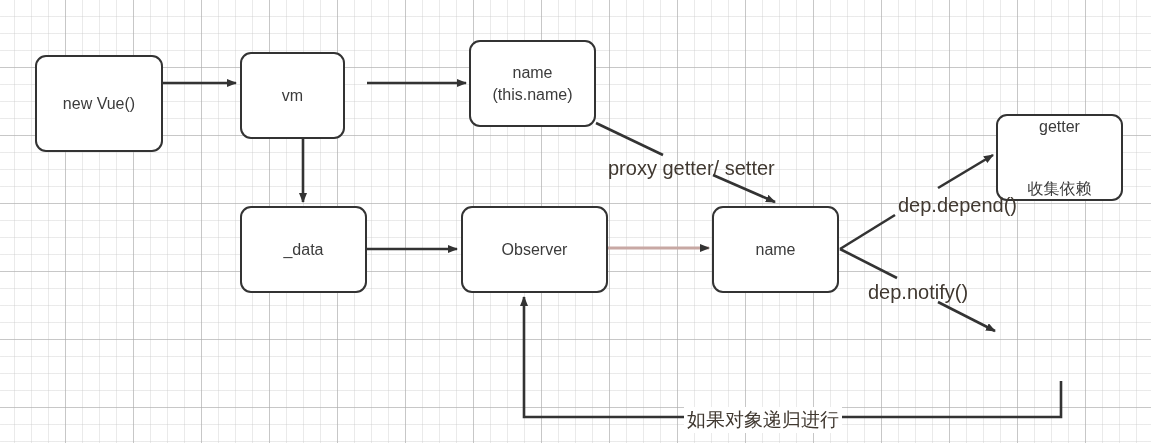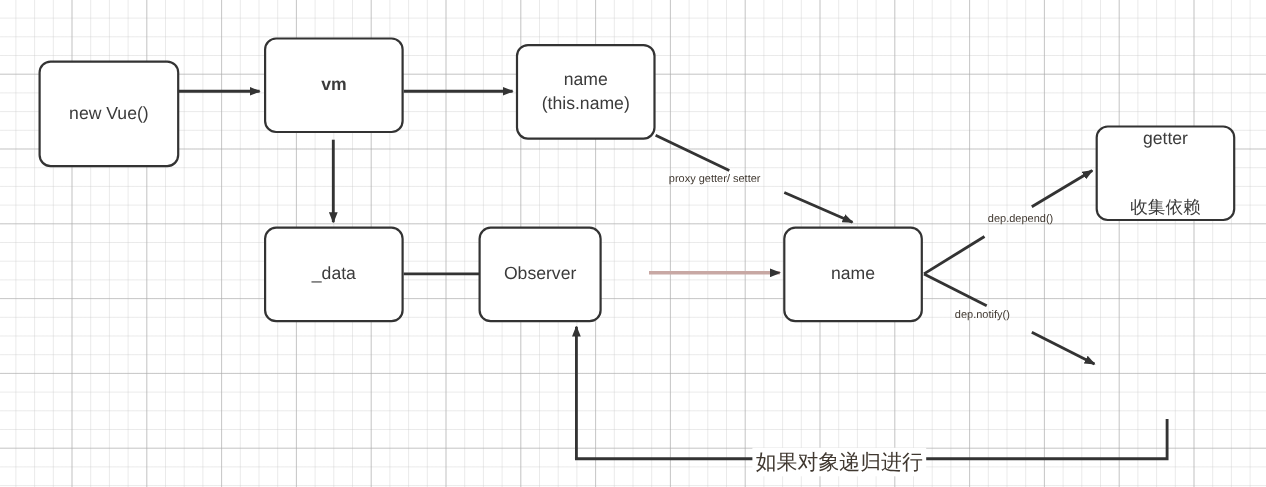--- a/index.html
+++ b/index.html
@@ -48,21 +48,21 @@
     color: #3b3b3b;
     font-size: 16px;
     line-height: 1.32;
     text-align: center;
     z-index: 2;
   }
   .node .line2 { display: block; }
   .edge-label {
     position: absolute;
     color: #403830;
-    font-size: 10px;
+    font-size: 20px;
     white-space: nowrap;
     background: transparent;
     z-index: 3;
     letter-spacing: 0px;
   }
   .edge-label.cjk {
     font-family: "DejaVu Sans", sans-serif;
     font-size: 19px;
     text-align: center;
   }
@@ -106,34 +106,34 @@
     <line x1="840" y1="249" x2="897" y2="278" stroke="#333333" stroke-width="2.6"></line>
     <line x1="938" y1="302" x2="995" y2="331" stroke="#333333" stroke-width="2.6" marker-end="url(#arrow)"></line>
 
     <polyline points="1061,381 1061,417 524,417 524,297" fill="none" stroke="#333333" stroke-width="2.6" marker-end="url(#arrow)"></polyline>
   </svg>
 
   <div class="node" style="left:35px; top:40px; width:128px; height:97px;margin-top:15px;">
     <span>new Vue()</span>
   </div>
 
-  <div class="node" style="left:240px; top:34px; width:127px; height:87px;font-weight:bold;">
+  <div class="node" style="left:240px; top:52px; width:105px; height:87px;">
     <span>vm</span>
   </div>
 
   <div class="node" style="left:469px; top:40px; width:127px; height:87px;">
     <span>name</span>
     <span class="line2">(this.name)</span>
   </div>
 
   <div class="node" style="left:240px; top:206px; width:127px; height:87px;justify-content:center;">
     <span>_data</span>
   </div>
 
-  <div class="node" style="left:435px; top:206px; width:112px; height:87px;">
+  <div class="node" style="left:461px; top:206px; width:147px; height:87px;">
     <span>Observer</span>
   </div>
 
   <div class="node" style="left:712px; top:206px; width:127px; height:87px;">
     <span>name</span>
   </div>
 
   <div class="node" style="left:996px; top:114px; width:127px; height:87px;justify-content:space-between;">
     <span>getter</span>
     <span class="line2 cjk-line">收集依赖</span>

